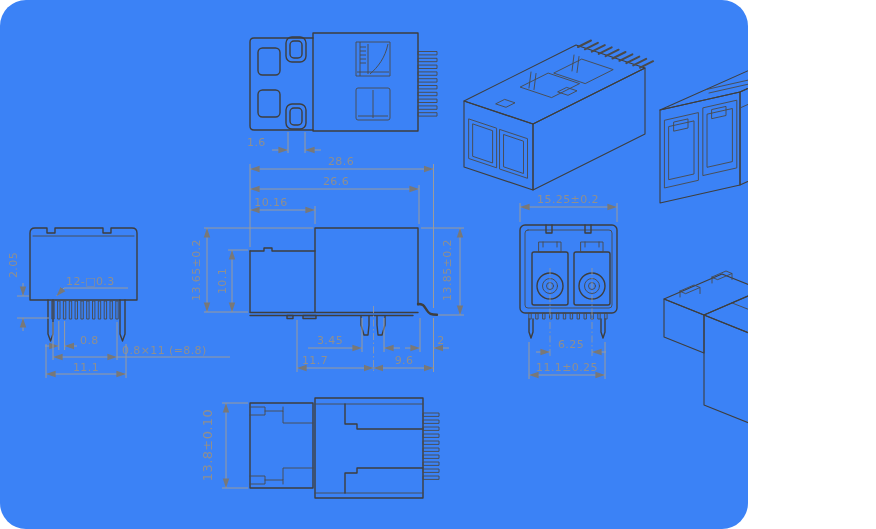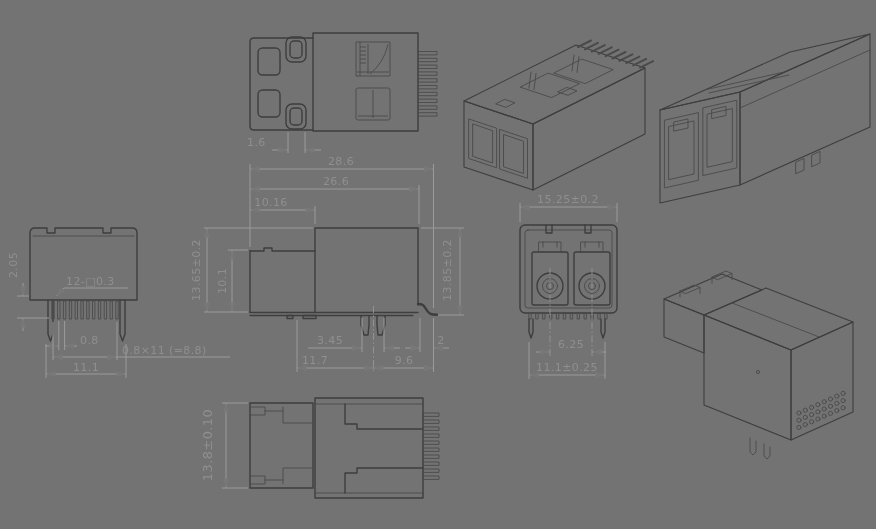--- a/index.html
+++ b/index.html
@@ -1,17 +1,17 @@
 <!DOCTYPE html>
 <html><head>
 <meta charset="utf-8">
 <style>
   html,body{margin:0;padding:0;background:#ffffff;}
-  .sheet{position:relative;width:876px;height:529px;background:#737373;overflow:hidden;
-         font-family:"DejaVu Sans",sans-serif;}
+  .sheet{position:relative;width:748px;height:529px;background:#3b82f6;overflow:hidden;
+         font-family:"DejaVu Sans",sans-serif;border-radius:26px;}
   svg{display:block;}
   .p  {stroke:#3e3e3e;stroke-width:1.4;fill:none;stroke-linejoin:round;stroke-linecap:round;}
   .p2 {stroke:#4a4a4a;stroke-width:0.9;fill:none;stroke-linejoin:round;}
   .p3 {stroke:#3e3e3e;stroke-width:1.1;fill:none;stroke-linejoin:round;stroke-linecap:round;}
   .dl {stroke:#9b9b9b;stroke-width:1;fill:none;}
   .ctr{stroke:#9b9b9b;stroke-width:0.8;fill:none;stroke-dasharray:7 2.5 1.5 2.5;}
   .dt {font-size:11px;fill:#8f8f8f;letter-spacing:0.4px;}
   .dt-lg{font-size:13px;}
 </style>
 </head>

